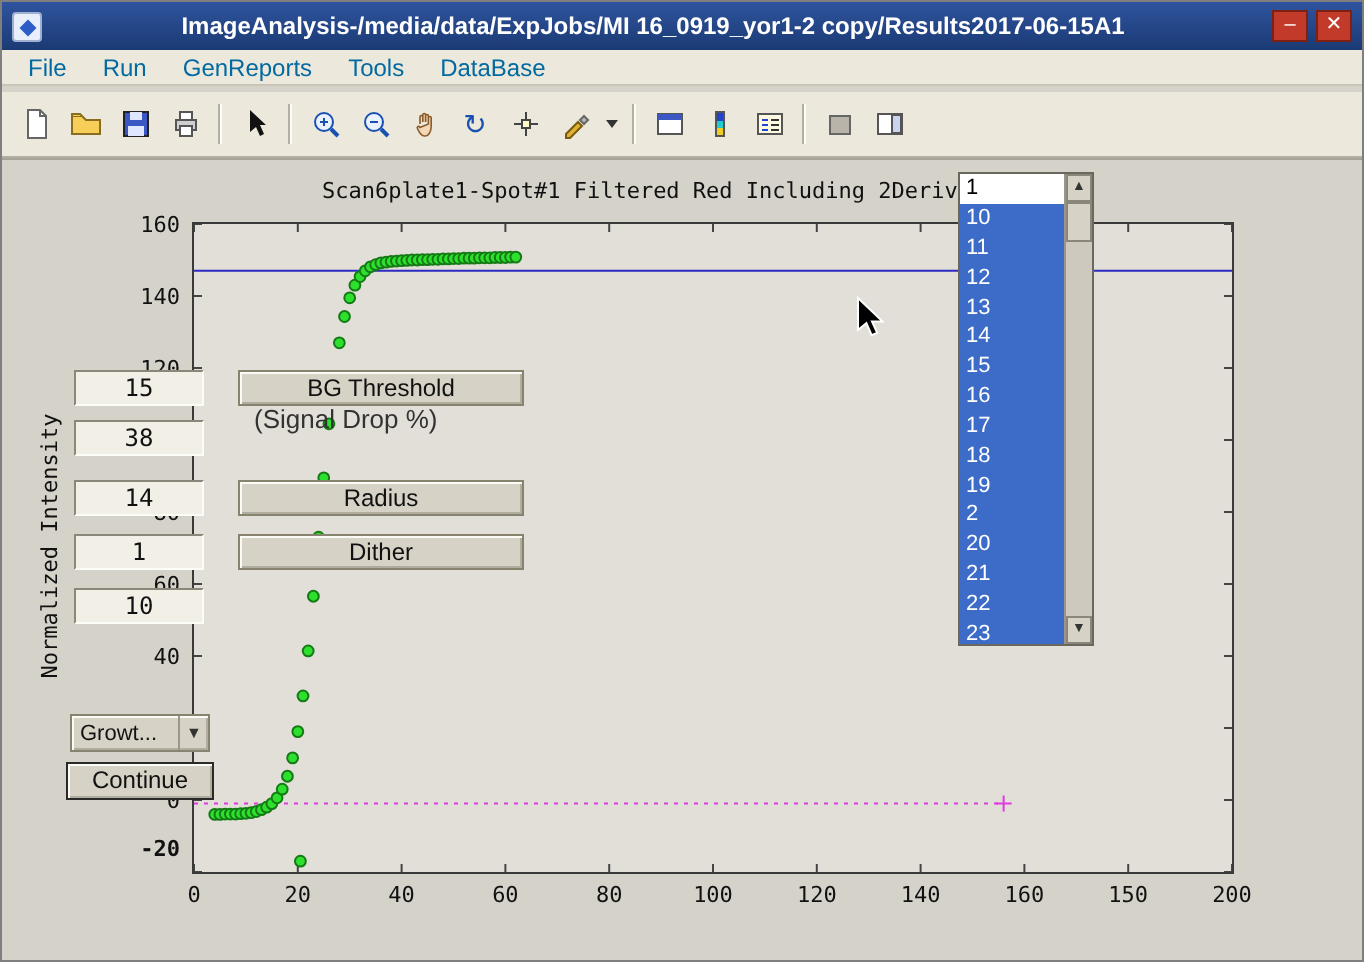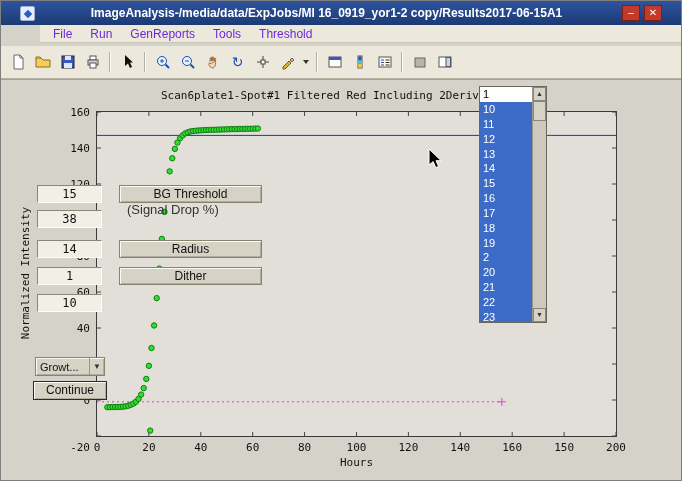--- a/index.html
+++ b/index.html
@@ -1,28 +1,28 @@
 <!DOCTYPE html>
 <html><head>
 <meta charset="utf-8">
 <style>
   * {margin:0;padding:0;box-sizing:border-box;}
   html,body {background:#666;}
   body {font-family:"Liberation Sans",sans-serif;}
   #window {position:relative;width:682px;height:481px;background:#d5d2c9;border:1px solid #7f7f7f;overflow:hidden;}
 
   
-  #titlebar {position:absolute;top:0;left:0;right:0;height:24px;background:linear-gradient(#2f549e,#1b3a74);display:flex;align-items:center;padding:0 19px;}
+  #titlebar {position:absolute;top:0;left:0;right:0;height:24px;background:linear-gradient(#2f549e,#1b3a74);display:flex;align-items:center;padding:0 5px;}
   #titlebar-icon {width:15px;height:15px;background:#e9eefb;border:1px solid #9fb0d0;border-radius:2px;position:relative;flex:0 0 auto;}
   #titlebar-icon::after {content:"";position:absolute;left:4px;top:4px;width:6px;height:6px;background:#2c5cc5;transform:rotate(45deg);}
   #title-text {flex:1;text-align:center;color:#fff;font-size:12px;font-weight:bold;white-space:nowrap;overflow:hidden;}
   .winbtn {width:18px;height:16px;background:#c23b2a;border:1px solid #7e2012;color:#fff;font-size:10px;line-height:13px;text-align:center;margin-left:4px;flex:0 0 auto;}
 
   
-  #menubar {position:absolute;top:24px;left:0;right:0;height:18px;background:#ece9dc;border-bottom:1px solid #c8c4b6;display:flex;align-items:center;padding-left:4px;font-size:12px;color:#6d28d9;margin-left:39px;}
+  #menubar {position:absolute;top:24px;left:0;right:0;height:18px;background:#ece9dc;border-bottom:1px solid #c8c4b6;display:flex;align-items:center;padding-left:4px;font-size:12px;color:#0369a1;}
   .menu-item {padding:2px 9px;}
   #toolbar {position:absolute;top:45px;left:0;right:0;height:33px;background:#ece9dc;border-bottom:1px solid #b3afa2;display:flex;align-items:center;padding-left:4px;}
   .tbtn {width:25px;height:25px;display:flex;align-items:center;justify-content:center;}
   .tsep {width:2px;height:20px;border-left:1px solid #b3afa2;border-right:1px solid #fdfdf8;margin:0 4px;}
   .glyph {font-size:14px;color:#1a50b0;}
 
   
   #figure {position:absolute;top:78px;left:0;right:0;bottom:0;background:#d5d2c9;border-top:1px solid #a7a399;}
   #plot-box {position:absolute;left:95px;top:110px;width:521px;height:326px;background:#e1dfd8;border:1px solid #3a3a3a;z-index:0;}
   #plot-title {position:absolute;left:160px;top:88px;font:11px "DejaVu Sans Mono",monospace;color:#111;white-space:nowrap;z-index:2;}
@@ -62,21 +62,21 @@
     <div id="title-text">ImageAnalysis-/media/data/ExpJobs/MI 16_0919_yor1-2 copy/Results2017-06-15A1</div>
     <div class="winbtn">–</div>
     <div class="winbtn">✕</div>
   </div>
 
   <div id="menubar">
       <span class="menu-item">File</span>
       <span class="menu-item">Run</span>
       <span class="menu-item">GenReports</span>
       <span class="menu-item">Tools</span>
-      <span class="menu-item">Threshold</span>
+      <span class="menu-item">DataBase</span>
     </div>
 
   <div id="toolbar">
     <span class="tbtn">
         <svg width="16" height="16" viewBox="0 0 16 16">
           <path d="M4 1h6l3 3v11H4z" fill="#fff" stroke="#666"></path>
           <path d="M10 1v3h3" fill="none" stroke="#666"></path>
         </svg>
       </span>
     <span class="tbtn">
@@ -287,21 +287,20 @@
         <circle cx="145.32000000000002" cy="16.920000000000016" r="2.7" fill="#2ee02e" stroke="#157a15" stroke-width="1"></circle>
         <circle cx="147.915" cy="16.920000000000016" r="2.7" fill="#2ee02e" stroke="#157a15" stroke-width="1"></circle>
         <circle cx="150.51" cy="16.74000000000001" r="2.7" fill="#2ee02e" stroke="#157a15" stroke-width="1"></circle>
         <circle cx="153.105" cy="16.74000000000001" r="2.7" fill="#2ee02e" stroke="#157a15" stroke-width="1"></circle>
         <circle cx="155.7" cy="16.74000000000001" r="2.7" fill="#2ee02e" stroke="#157a15" stroke-width="1"></circle>
         <circle cx="158.295" cy="16.559999999999945" r="2.7" fill="#2ee02e" stroke="#157a15" stroke-width="1"></circle>
         <circle cx="160.89" cy="16.559999999999945" r="2.7" fill="#2ee02e" stroke="#157a15" stroke-width="1"></circle>
       </svg>
   </div>
   <div id="ylabel">Normalized Intensity</div>
-  <div id="xlabel">Hours</div>
 
   <input class="edit" style="top: 184px;" value="15">
   <div class="pbtn" style="top:184px">BG Threshold</div>
   <div id="bg-note">(Signal Drop %)</div>
 
   <input class="edit" style="top: 209px;" value="38">
 
   <input class="edit" style="top: 239px;" value="14">
   <div class="pbtn" style="top:239px">Radius</div>
 
@@ -350,21 +349,21 @@
     <div class="xtick" style="left: 147.9px;">20</div>
     <div class="xtick" style="left: 199.8px;">40</div>
     <div class="xtick" style="left: 251.7px;">60</div>
     <div class="xtick" style="left: 303.6px;">80</div>
     <div class="xtick" style="left: 355.5px;">100</div>
     <div class="xtick" style="left: 407.4px;">120</div>
     <div class="xtick" style="left: 459.3px;">140</div>
     <div class="xtick" style="left: 511.2px;">160</div>
     <div class="xtick" style="left: 563.1px;">150</div>
     <div class="xtick" style="left: 615px;">200</div>
-    <div class="ytick" style="top: 440px;">-20</div>
+    <div class="ytick" style="top: 417px; font-weight: bold;">-20</div>
     <div class="ytick" style="top: 393px;">0</div>
     <div class="ytick" style="top: 357px;">20</div>
     <div class="ytick" style="top: 321px;">40</div>
     <div class="ytick" style="top: 285px;">60</div>
     <div class="ytick" style="top: 249px;">80</div>
     <div class="ytick" style="top: 213px;">100</div>
     <div class="ytick" style="top: 177px;">120</div>
     <div class="ytick" style="top: 141px;">140</div>
     <div class="ytick" style="top: 105px;">160</div>
   </div>

